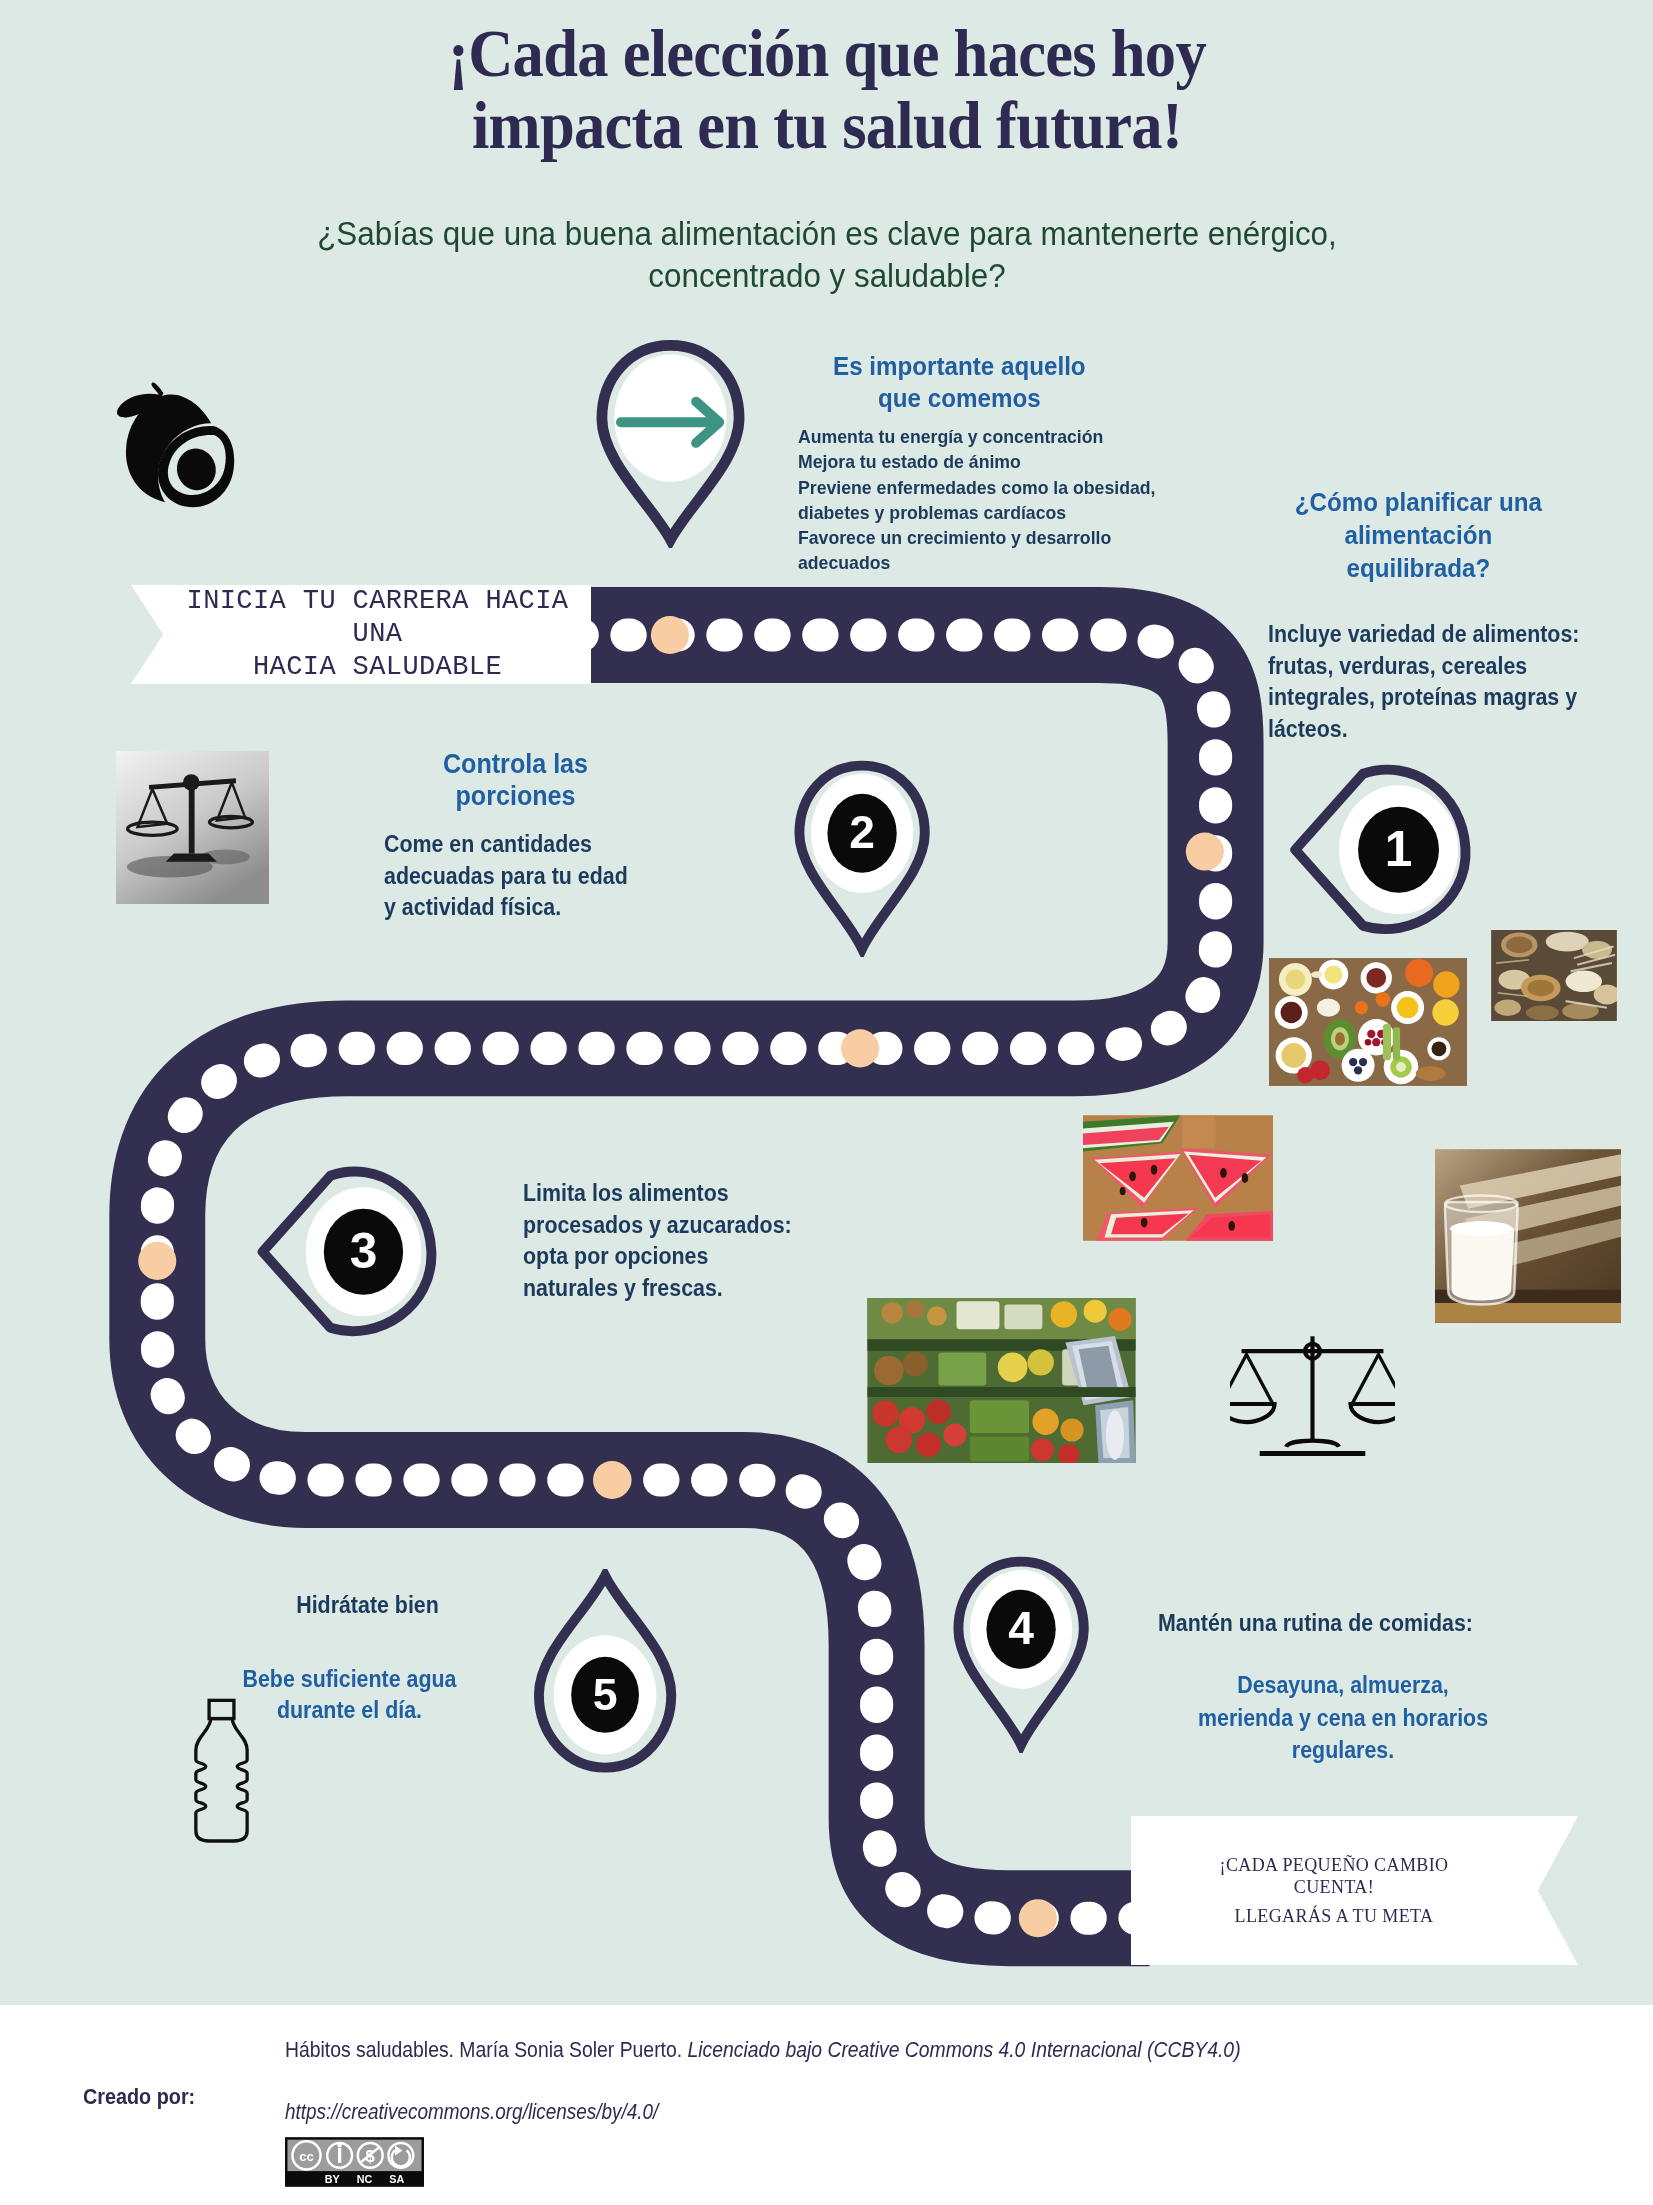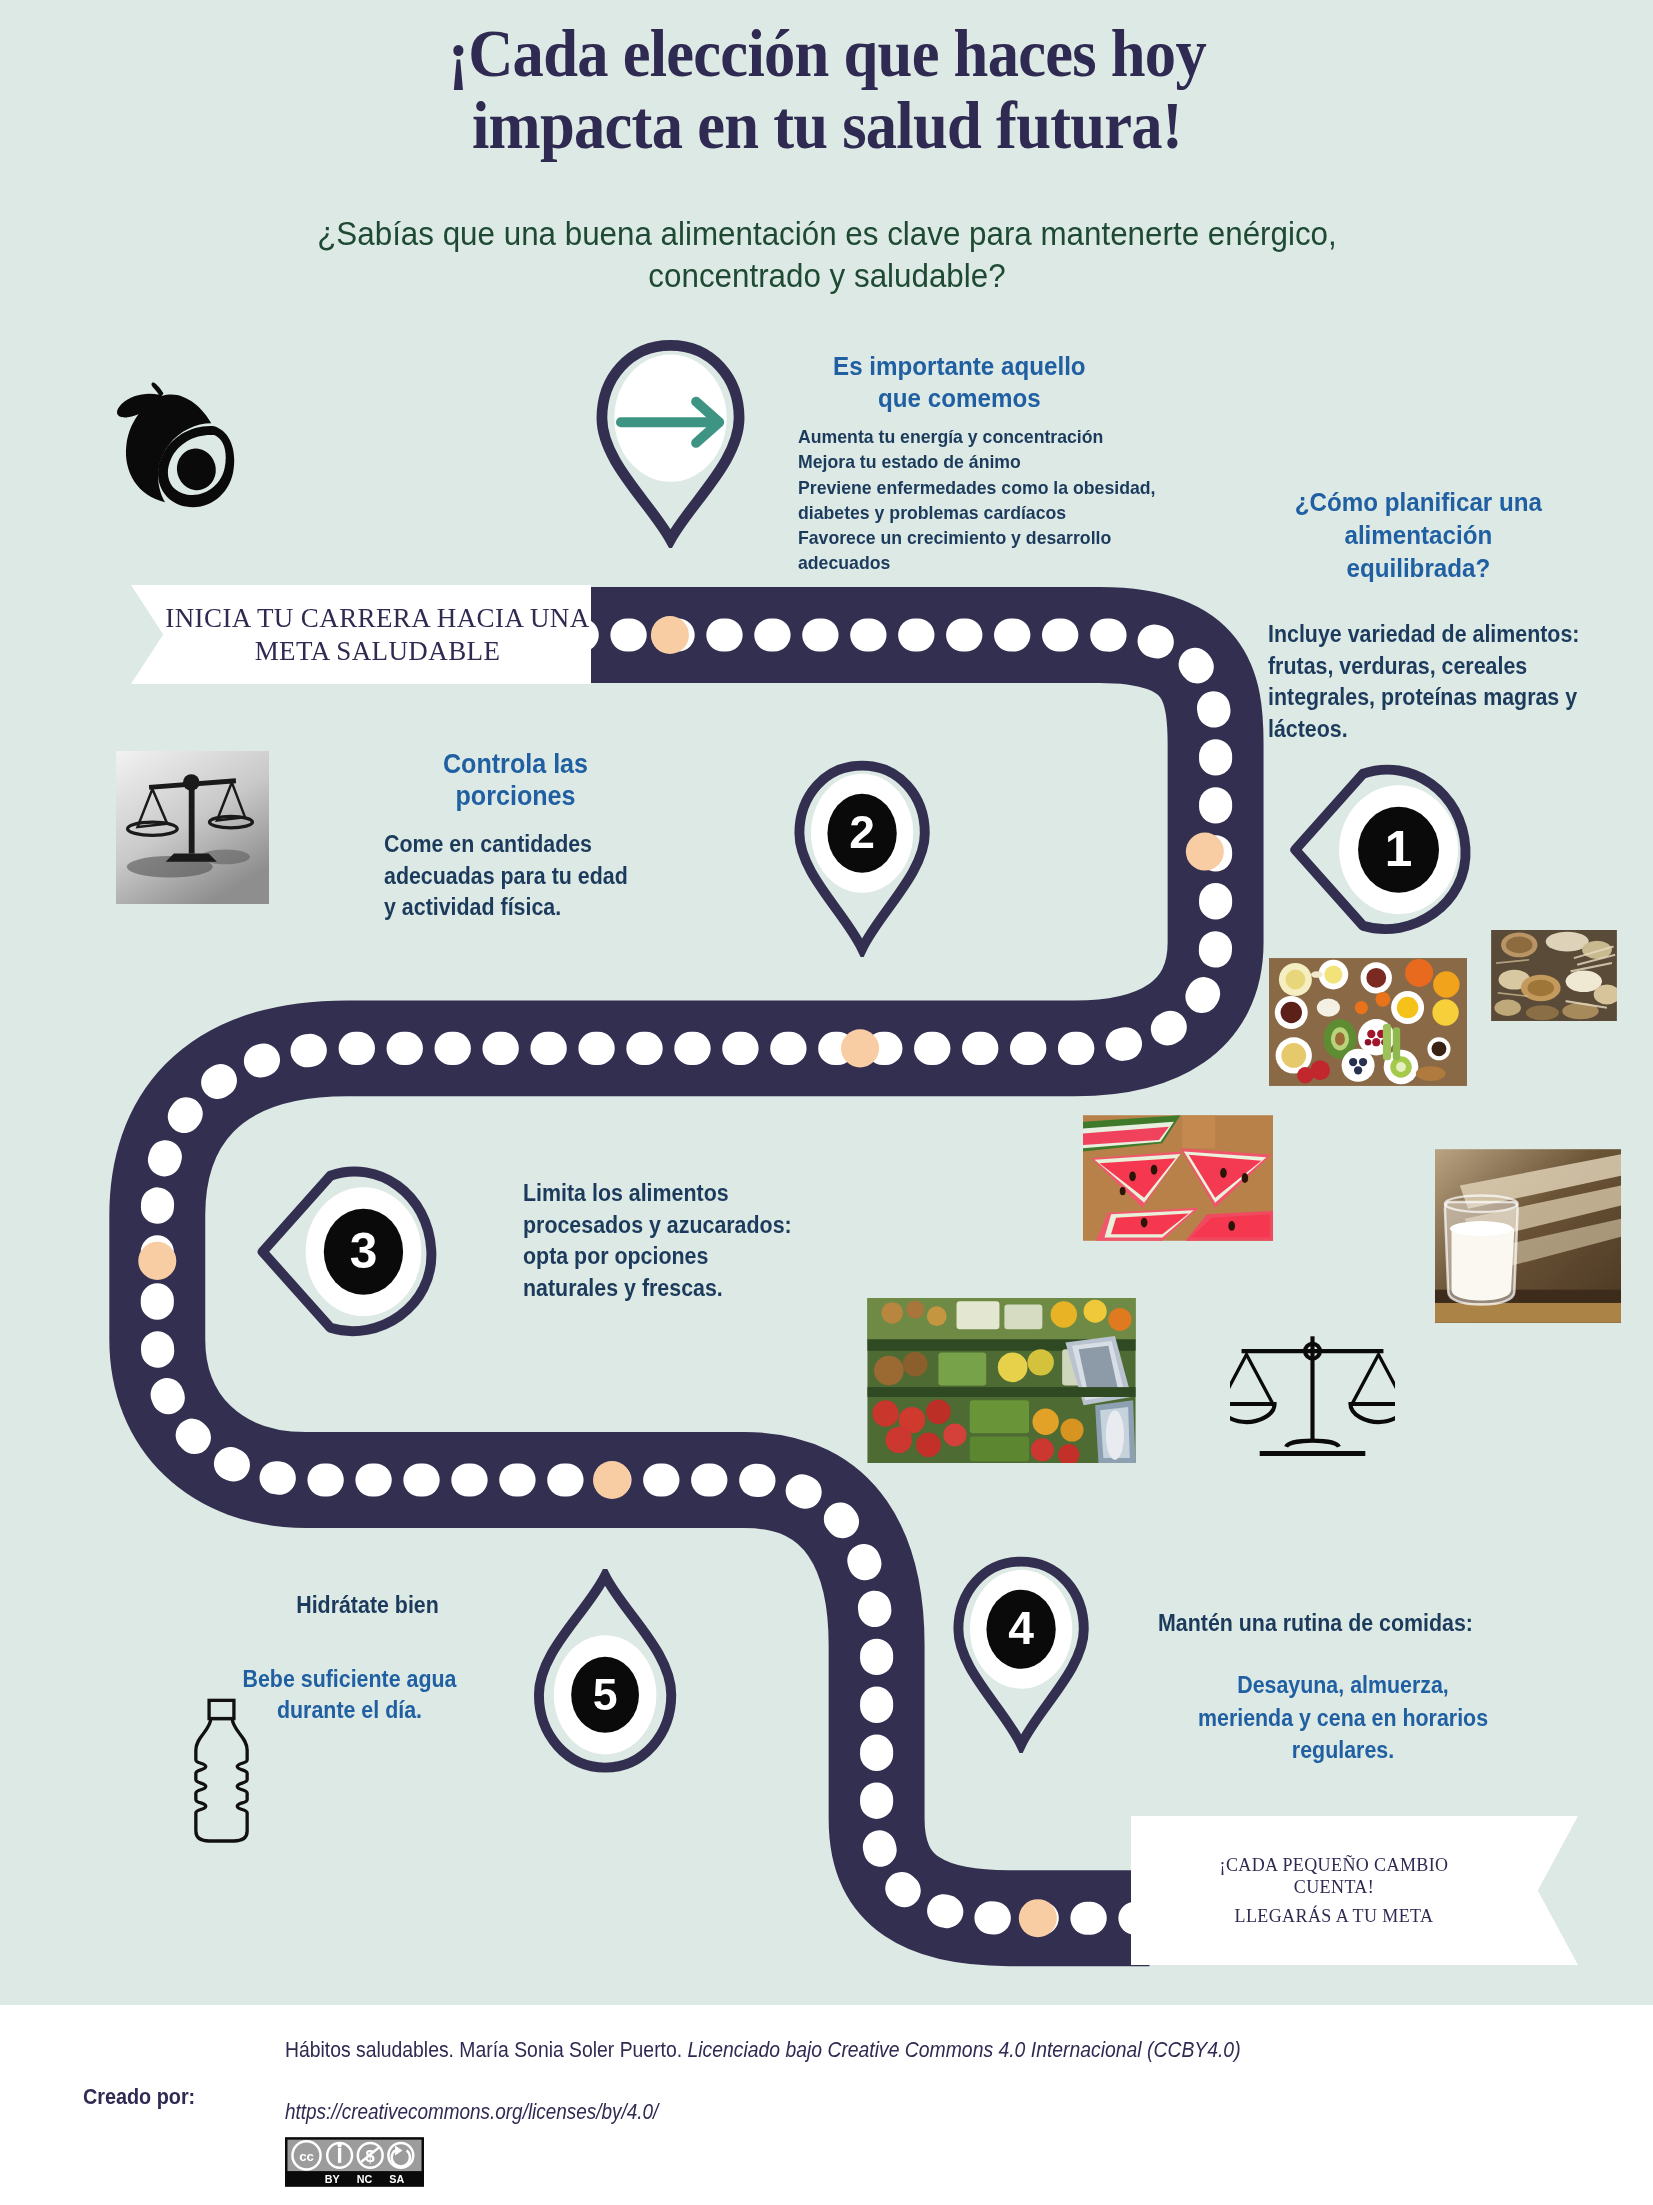--- a/index.html
+++ b/index.html
@@ -34,21 +34,21 @@
   .ribbon{
     position:absolute;background:#ffffff;
     font-family:"Liberation Serif", serif;
     color:#2f2a52;text-align:center;
     display:flex;flex-direction:column;justify-content:center;
   }
   .ribbon-top{
     left:131px;top:585px;width:460px;height:99px;
     clip-path:polygon(0 0, 100% 0, 100% 100%, 0 100%, 7% 50%);
     font-size:27px;line-height:1.22;letter-spacing:0.4px;
-    padding-left:33px;box-sizing:border-box;
+    padding-left:33px;box-sizing:border-box;font-family:Liberation Mono, monospace;
   }
   .ribbon-bot{
     left:1131px;top:1816px;width:447px;height:149px;
     clip-path:polygon(0 0, 100% 0, 91% 50%, 100% 100%, 0 100%);
     font-size:18px;line-height:1.24;letter-spacing:0.4px;
     padding-right:41px;box-sizing:border-box;
   }
   .ribbon-bot .l2{margin-top:6px;}
 
   
@@ -196,21 +196,21 @@
     <div>Aumenta tu energía y concentración</div>
     <div>Mejora tu estado de ánimo</div>
     <div>Previene enfermedades como la obesidad,</div>
     <div>diabetes y problemas cardíacos</div>
     <div>Favorece un crecimiento y desarrollo</div>
     <div>adecuados</div>
   </div>
 
   <div class="ribbon ribbon-top">
     <div>INICIA TU CARRERA HACIA UNA</div>
-    <div>META SALUDABLE</div>
+    <div>HACIA SALUDABLE</div>
   </div>
 
   <div class="blk b-plan-h h-blue">
     <div>¿Cómo planificar una</div>
     <div>alimentación</div>
     <div>equilibrada?</div>
   </div>
   <div class="blk b-plan-p body-navy">Incluye variedad de alimentos: frutas, verduras, cereales integrales, proteínas magras y lácteos.</div>
 
   <div class="photo" style="left:116px;top:751px;width:153px;height:153px;">

